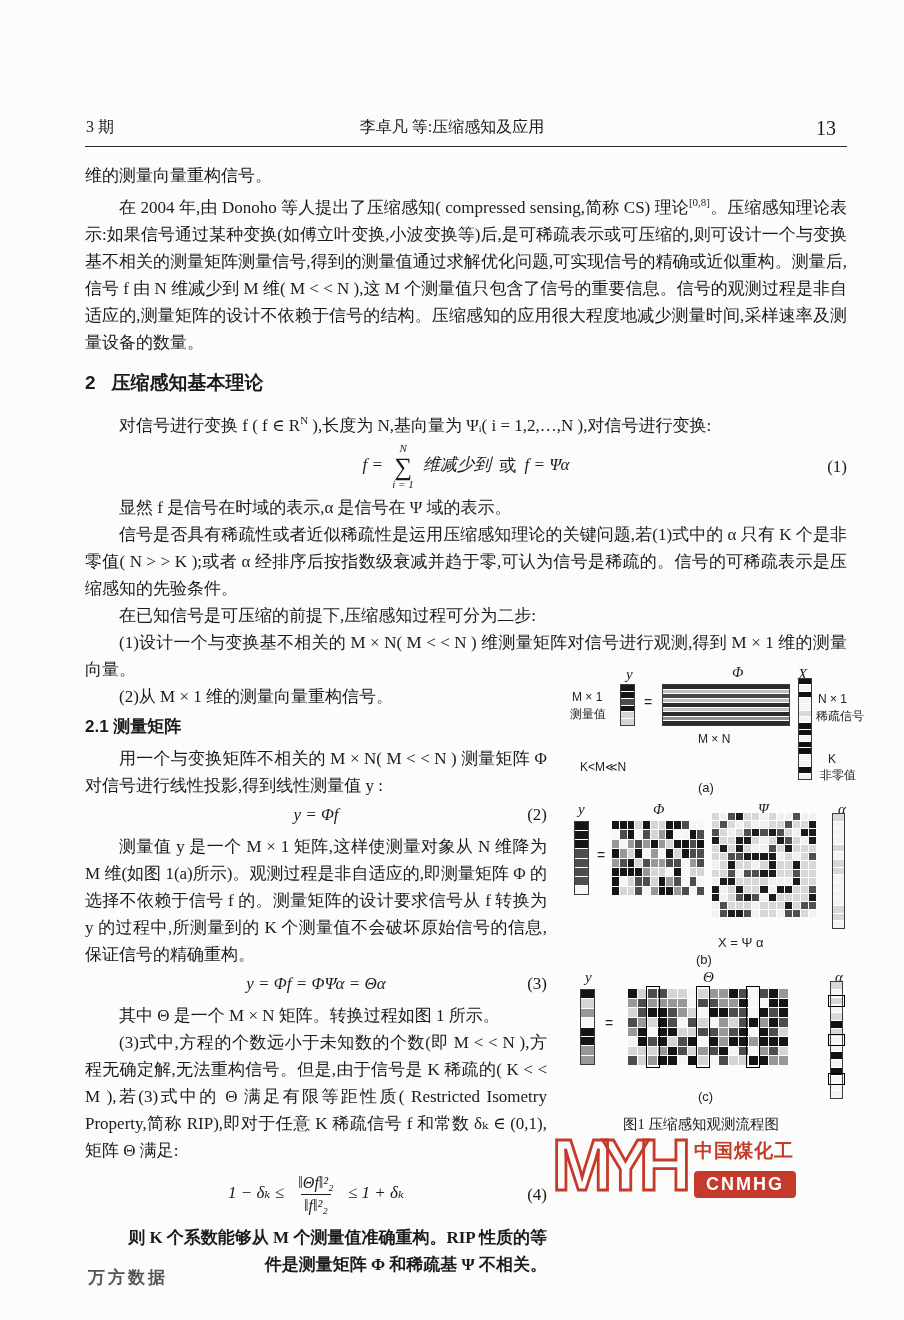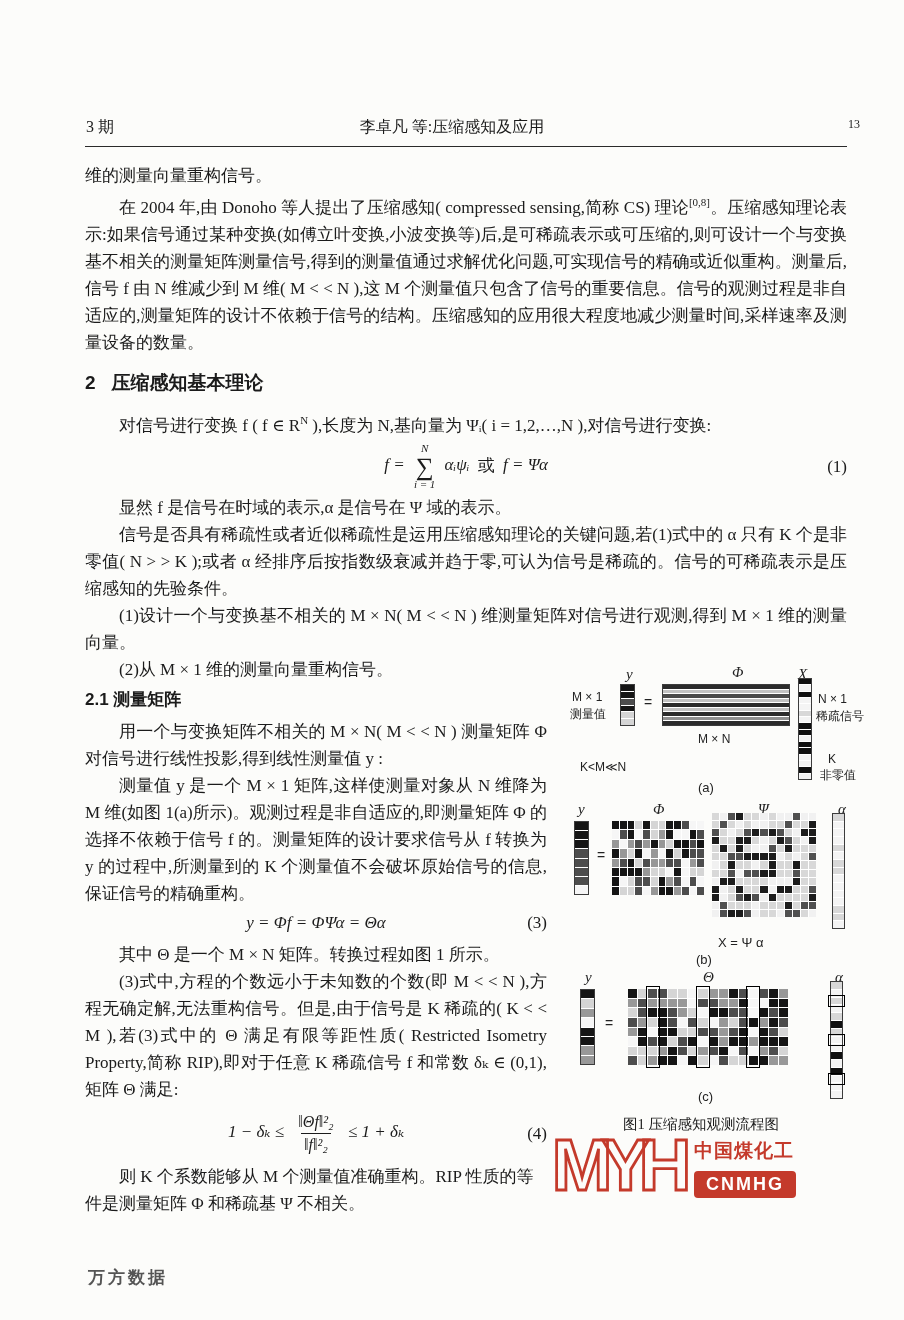--- a/index.html
+++ b/index.html
@@ -6,27 +6,27 @@
   html,body { background:#e8e8e6; }
   .page {
     position:relative; width:904px; height:1320px; margin:0 auto;
     background:#fcfcfa; color:#1b1b1b; overflow:hidden;
     font-family:"Liberation Serif","DejaVu Serif","DejaVu Sans",serif;
     font-size:17px;
   }
   
   .header-issue { position:absolute; top:117px; left:86px; font-size:16px; }
   .header-title { position:absolute; top:117px; left:0; width:100%; text-align:center; font-size:16px; }
-  .header-page  { position:absolute; top:117px; right:44px; font-size:12px; }
+  .header-page  { position:absolute; top:117px; right:68px; font-size:20px; }
   .header-rule  { position:absolute; top:146px; left:85px; width:762px; border-top:1.5px solid #2a2a2a; }
   
   .main { position:absolute; top:162px; left:85px; width:762px; line-height:27px; }
   p.ind   { text-indent:2em; text-align:justify; }
   p.noind { text-align:justify; }
-  p.nowrap { white-space:nowrap; text-align:left; }
+  p.nowrap { white-space:nowrap; text-align:right;font-weight:bold; }
   sup { font-size:11px; }
   h2.sec { font-family:"Liberation Sans","DejaVu Sans",sans-serif; font-size:19px; font-weight:bold; margin:13px 0 11px; }
   h2.sec .hsp { margin-left:16px; }
   h3.subsec { font-family:"Liberation Sans","DejaVu Sans",sans-serif; font-size:17px; font-weight:bold; margin:3px 0 5px; }
   .leftcol { width:462px; line-height:27px; }
   
   .formula { position:relative; text-align:center; line-height:30px; margin:1px 0 3px; }
   .formula .it { font-style:italic; }
   .formula .cjk { font-style:normal; margin:0 4px; }
   .formula .num { position:absolute; right:0; top:50%; transform:translateY(-50%); font-style:normal; }
@@ -81,36 +81,41 @@
 
     <p class="ind"><span>对信号进行变换 f ( f ∈ R</span><sup>N</sup><span> ),长度为 N,基向量为 Ψᵢ( i = 1,2,…,N ),对信号进行变换:</span></p>
 
     <div class="formula f1">
       <span class="it">f =</span>
       <span class="sumwrap">
           <span class="top">N</span>
           <span class="sig">∑</span>
           <span class="bot">i = 1</span>
         </span>
-      <span class="it">αᵢψᵢ</span>
+      <span class="it">维减少到</span>
       <span class="cjk">或</span>
       <span class="it">f = Ψα</span>
       <span class="num">(1)</span>
     </div>
 
     <p class="ind">显然 f 是信号在时域的表示,α 是信号在 Ψ 域的表示。</p>
     <p class="ind">信号是否具有稀疏性或者近似稀疏性是运用压缩感知理论的关键问题,若(1)式中的 α 只有 K 个是非零值( N &gt; &gt; K );或者 α 经排序后按指数级衰减并趋于零,可认为信号是稀疏的。信号的可稀疏表示是压缩感知的先验条件。</p>
+    <p class="ind">在已知信号是可压缩的前提下,压缩感知过程可分为二步:</p>
     <p class="ind">(1)设计一个与变换基不相关的 M × N( M &lt; &lt; N ) 维测量矩阵对信号进行观测,得到 M × 1 维的测量向量。</p>
     <p class="ind">(2)从 M × 1 维的测量向量重构信号。</p>
 
     <h3 class="subsec">2.1  测量矩阵</h3>
 
     <div class="leftcol">
       <p class="ind">用一个与变换矩阵不相关的 M × N( M &lt; &lt; N ) 测量矩阵 Φ 对信号进行线性投影,得到线性测量值 y :</p>
 
+      <div class="formula">
+        <span class="it">y = Φf</span>
+        <span class="num">(2)</span>
+      </div>
 
       <p class="ind">测量值 y 是一个 M × 1 矩阵,这样使测量对象从 N 维降为 M 维(如图 1(a)所示)。观测过程是非自适应的,即测量矩阵 Φ 的选择不依赖于信号 f 的。测量矩阵的设计要求信号从 f 转换为 y 的过程中,所测量到的 K 个测量值不会破坏原始信号的信息,保证信号的精确重构。</p>
 
       <div class="formula">
         <span class="it">y = Φf = ΦΨα = Θα</span>
         <span class="num">(3)</span>
       </div>
 
       <p class="ind">其中 Θ 是一个 M × N 矩阵。转换过程如图 1 所示。</p>
       <p class="ind">(3)式中,方程的个数远小于未知数的个数(即 M &lt; &lt; N ),方程无确定解,无法重构信号。但是,由于信号是 K 稀疏的( K &lt; &lt; M ),若(3)式中的 Θ 满足有限等距性质( Restricted Isometry Property,简称 RIP),即对于任意 K 稀疏信号 f 和常数 δₖ ∈ (0,1),矩阵 Θ 满足:</p>

